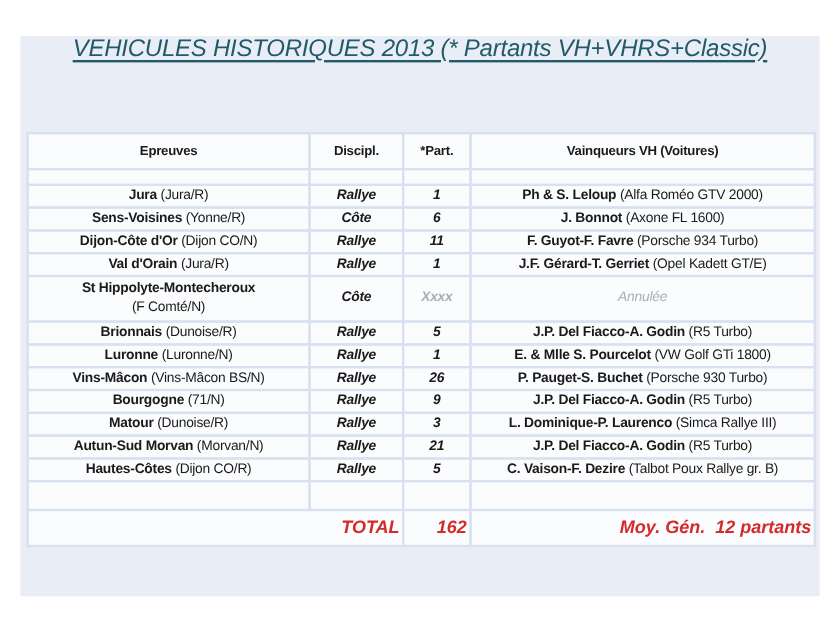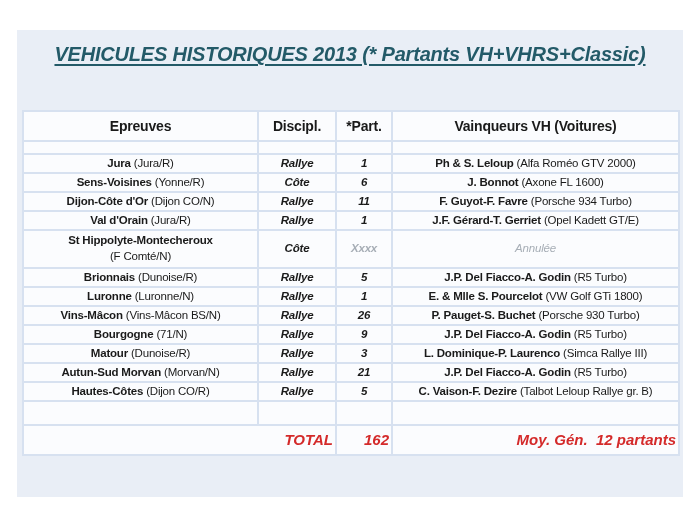--- a/index.html
+++ b/index.html
@@ -10,37 +10,37 @@
   html, body { margin: 0; padding: 0; }
   body {
     width: 700px; height: 525px; background: #ffffff; position: relative;
     font-family: "Liberation Sans", sans-serif; color: var(--ink);
   }
   .slide {
     position: absolute; left: 17px; top: 30px; width: 666px; height: 467px;
     background: var(--panel);
   }
   .title {
-    margin-top: 13px; text-align: center;
-    font-size: 20px; font-weight: bold; font-style: italic;
+    text-align: center;
+    font-size: 20px; font-weight: normal; font-style: italic;
     color: var(--title); letter-spacing: -0.2px;
     text-decoration: underline; text-underline-offset: 3px;
   }
   table.tbl {
     position: absolute; left: 5px; top: 80px; width: 656px;
     border-collapse: collapse; table-layout: fixed;
   }
   .tbl th, .tbl td {
     background: var(--cell); border: 2px solid var(--grid);
     padding: 0 2px; text-align: center; vertical-align: middle;
     white-space: nowrap; overflow: hidden;
     font-size: 11.5px; letter-spacing: -0.2px; line-height: 1.35;
   }
   tr.header-row { height: 30px; }
-  tr.header-row th { font-size: 14px; font-weight: bold; }
+  tr.header-row th { font-size: 11px; font-weight: bold; }
   tr.spacer-top { height: 13px; }
   tr.spacer-bottom { height: 24px; }
   tbody tr.data-row { height: 19px; }
   tbody tr.data-row.tall { height: 38px; border-radius: 10px; }
   .b { font-weight: bold; }
   .r { font-weight: normal; margin-top: 48px; }
   .ital { font-style: italic; font-weight: bold; }
   .muted { color: var(--muted); margin-top: 32px; }
   .winner-name { font-weight: bold; }
   .winner-car { font-weight: normal; }
@@ -143,21 +143,21 @@
         <tr class="data-row">
           <td><span class="b">Autun-Sud Morvan</span><span class="r"> (Morvan/N)</span></td>
           <td class="ital">Rallye</td>
           <td class="ital">21</td>
           <td><span class="winner-name">J.P. Del Fiacco-A. Godin</span><span class="winner-car"> (R5 Turbo)</span></td>
         </tr>
         <tr class="data-row">
           <td><span class="b">Hautes-Côtes</span><span class="r"> (Dijon CO/R)</span></td>
           <td class="ital">Rallye</td>
           <td class="ital">5</td>
-          <td><span class="winner-name">C. Vaison-F. Dezire</span><span class="winner-car"> (Talbot Leloup Rallye gr. B)</span></td>
+          <td><span class="winner-name">C. Vaison-F. Dezire</span><span class="winner-car"> (Talbot Poux Rallye gr. B)</span></td>
         </tr>
       </tbody>
     <tfoot>
       <tr class="spacer-bottom">
         <td></td>
         <td></td>
         <td></td>
         <td></td>
       </tr>
       <tr class="total-row">

